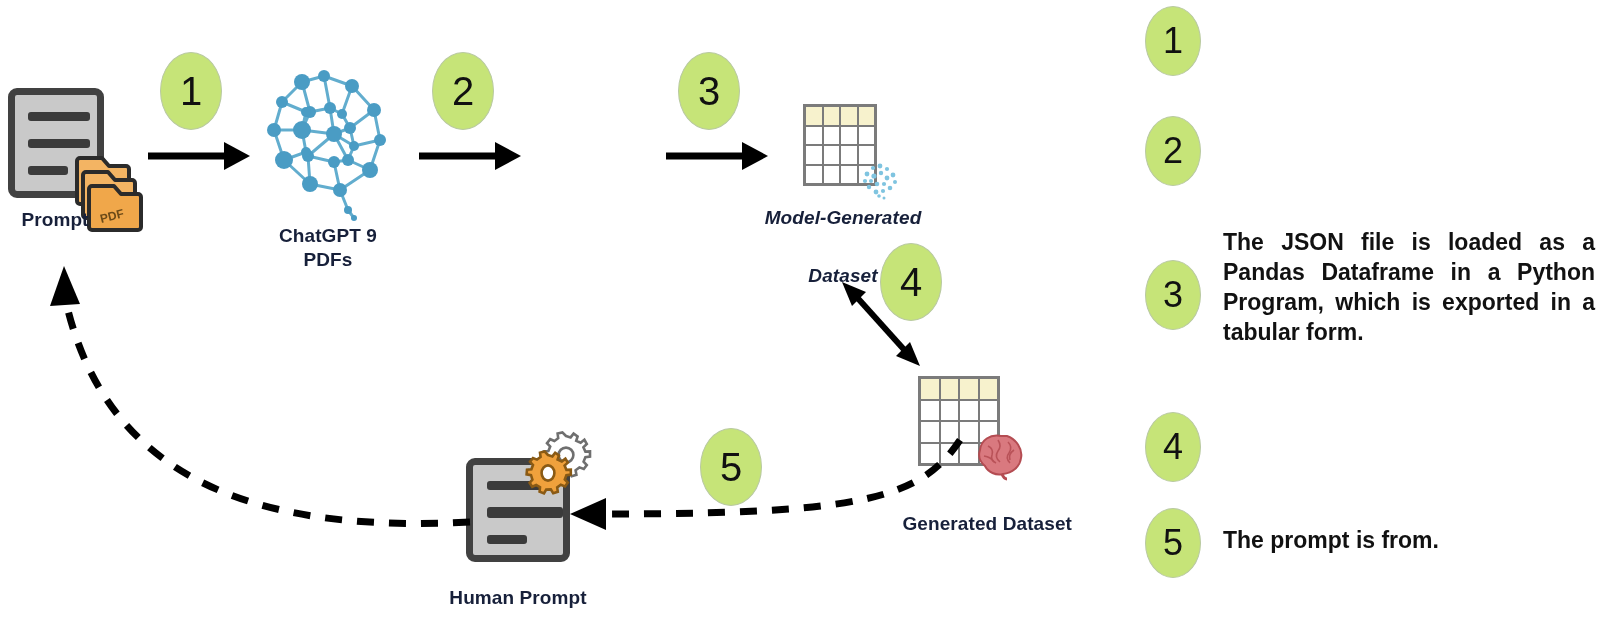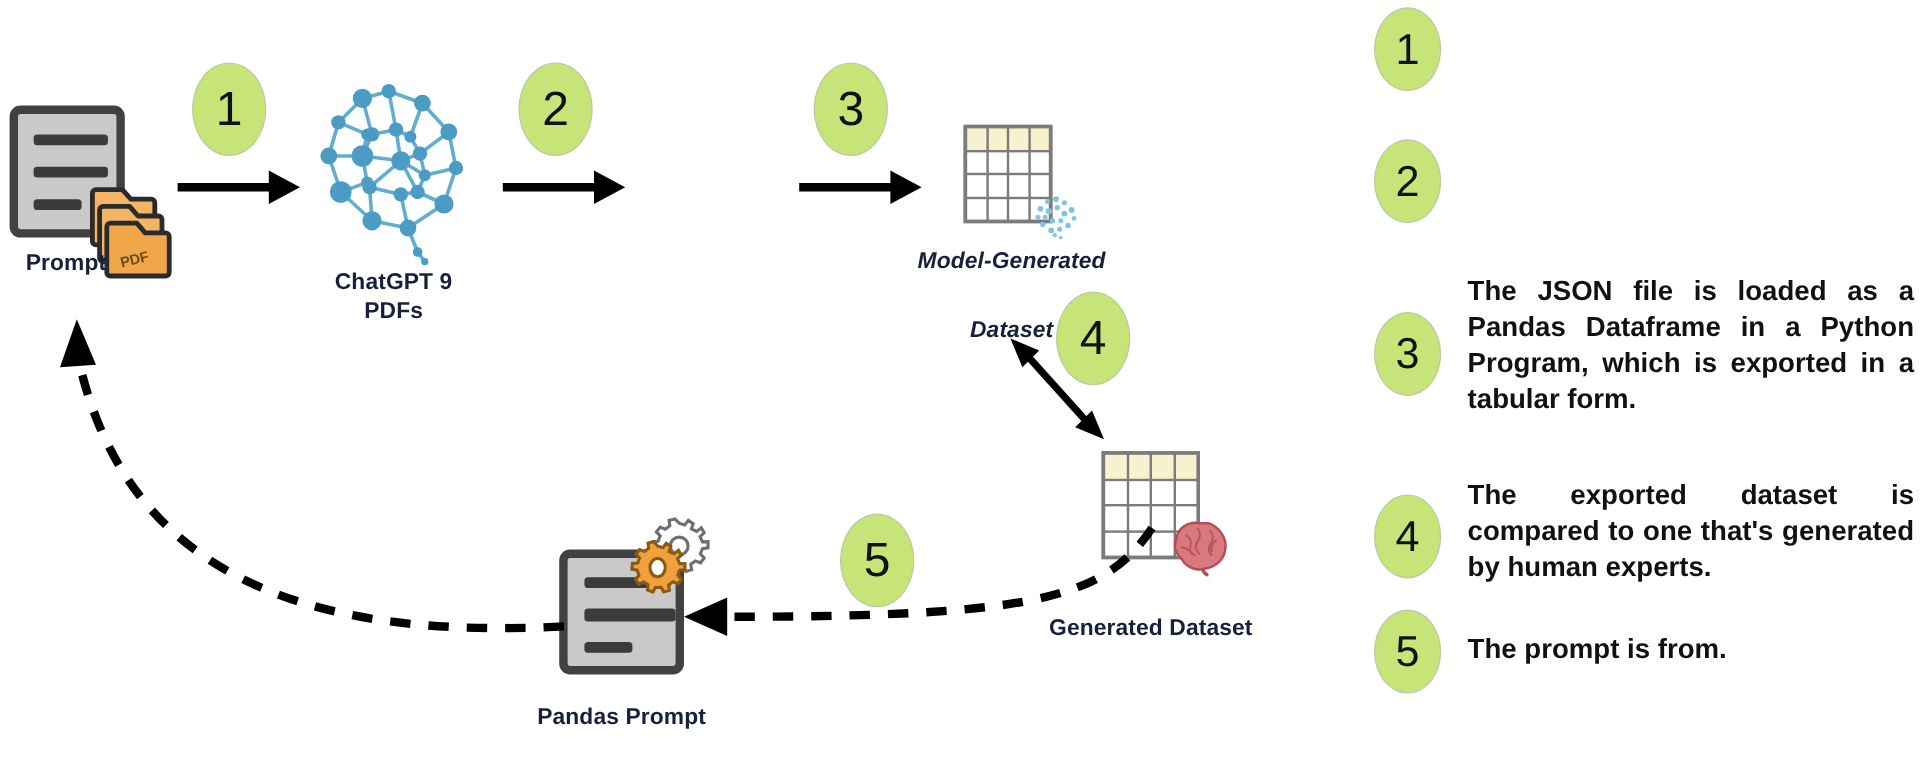--- a/index.html
+++ b/index.html
@@ -221,21 +221,21 @@
                C47 17 40 7 31 4 Z" fill="#d9797f" stroke="#b44c52" stroke-width="2"></path>
       <g stroke="#b44c52" stroke-width="1.6" fill="none" opacity="0.85">
         <path d="M12 14 q6 3 4 9 q-2 5 4 8"></path>
         <path d="M22 8 q4 6 0 11 q-4 6 2 11"></path>
         <path d="M32 10 q5 5 1 11 q-4 5 1 10"></path>
         <path d="M8 24 q7 1 10 6"></path>
         <path d="M38 18 q-6 4 -4 10"></path>
       </g>
       <path d="M26 42 q2 5 5 5" stroke="#b44c52" stroke-width="3" fill="none"></path>
     </svg>
-    <div class="abs caption" style="left:-72px;top:136px;width:226px;">Generated Dataset</div>
+    <div class="abs caption" style="left:-72px;top:136px;width:226px;text-align:right;">Generated Dataset</div>
   </div>
 
   <div class="abs" style="left:466px;top:458px;">
     <div class="abs doc" style="left:0;top:0;width:104px;height:104px;">
       <div class="ln abs" style="left:14px;top:16px;width:66px;"></div>
       <div class="ln abs" style="left:14px;top:42px;width:76px;height:11px;"></div>
       <div class="ln abs" style="left:14px;top:70px;width:40px;"></div>
     </div>
     <svg class="abs" style="left:58px;top:-26px;" width="72" height="72" viewBox="0 0 72 72">
       <g transform="translate(42,24)" fill="#ffffff" stroke="#6f6f6f" stroke-width="2.6">
@@ -251,21 +251,21 @@
       <g transform="translate(24,42)" fill="#f0a13c" stroke="#8a5a14" stroke-width="2.6">
         <path d="M0,-19 L4.4,-17.6 L7.2,-21.2 L11,-18.6 L9.6,-14.4 L13.8,-12.6 L17.4,-15.4
                  L19.8,-11.4 L16.6,-8.4 L18.4,-4.2 L22.8,-4.4 L22.8,0.6 L18.4,1.2 L16.8,5.4
                  L19.8,8.6 L17,12.4 L12.8,10.8 L9.2,13.4 L9.8,17.8 L5.2,19.2 L2.8,15.4
                  L-1.8,15.6 L-4,19.4 L-8.4,17.6 L-8,13.2 L-11.8,11 L-15.8,12.8 L-18.4,8.8
                  L-15.6,5.6 L-17,1.2 L-21.4,0.4 L-21,-4.4 L-16.6,-4.8 L-15,-9
                  L-18,-12.2 L-15,-16 L-11,-14.4 L-7.4,-17 L-8,-21.4 L-3.4,-22.6 Z"></path>
         <ellipse cx="0" cy="-1" rx="6.4" ry="7.6" fill="#ffffff"></ellipse>
       </g>
     </svg>
-    <div class="abs caption" style="left:-38px;top:128px;width:180px;">Pandas Prompt</div>
+    <div class="abs caption" style="left:-38px;top:128px;width:180px;">Human Prompt</div>
   </div>
 
   <svg class="abs" style="left:560px;top:430px;" width="420" height="120" viewBox="0 0 420 120">
     <path d="M400 10 C360 70, 300 84, 40 84" fill="none" stroke="#000" stroke-width="7" stroke-dasharray="17 15" stroke-linecap="butt"></path>
     <polygon points="46,68 10,84 46,100" fill="#000"></polygon>
   </svg>
 
   <svg class="abs" style="left:40px;top:250px;" width="480" height="290" viewBox="0 0 480 290">
     <path d="M430 272 C240 282, 70 244, 26 52" fill="none" stroke="#000" stroke-width="7" stroke-dasharray="17 15" stroke-linecap="butt"></path>
     <polygon points="10,56 24,16 40,54" fill="#000"></polygon>
@@ -283,21 +283,20 @@
       <div class="badge leg">2</div>
     </div>
 
     <div class="leg-row abs" style="left:0;top:228px;">
       <div class="badge leg" style="margin-top:32px;">3</div>
       <div class="leg-text">The JSON file is loaded as a Pandas Dataframe in a Python Program, which is exported in a tabular form.</div>
     </div>
 
     <div class="leg-row abs" style="left:0;top:398px;">
       <div class="badge leg" style="margin-top:14px;">4</div>
-      <div class="leg-text">The exported dataset is compared to one that's generated by human experts.</div>
     </div>
 
     <div class="leg-row abs" style="left:0;top:508px;">
       <div class="badge leg">5</div>
       <div class="leg-text" style="margin-top:18px;">The prompt is from.</div>
     </div>
 
   </div>
 
 </div>

